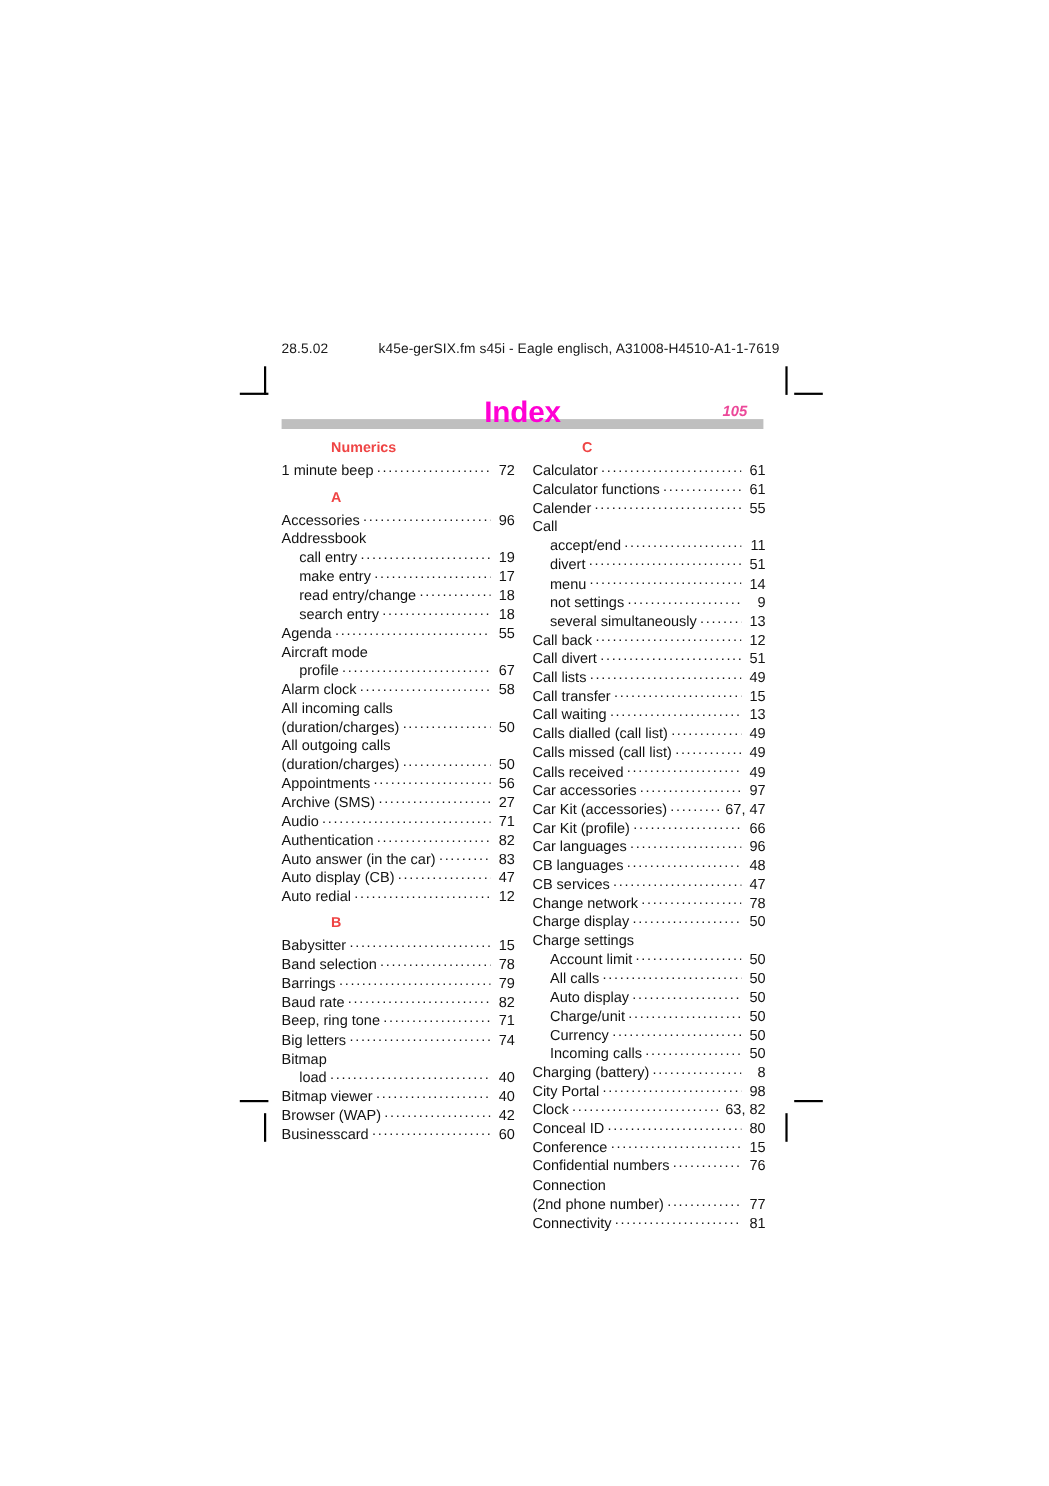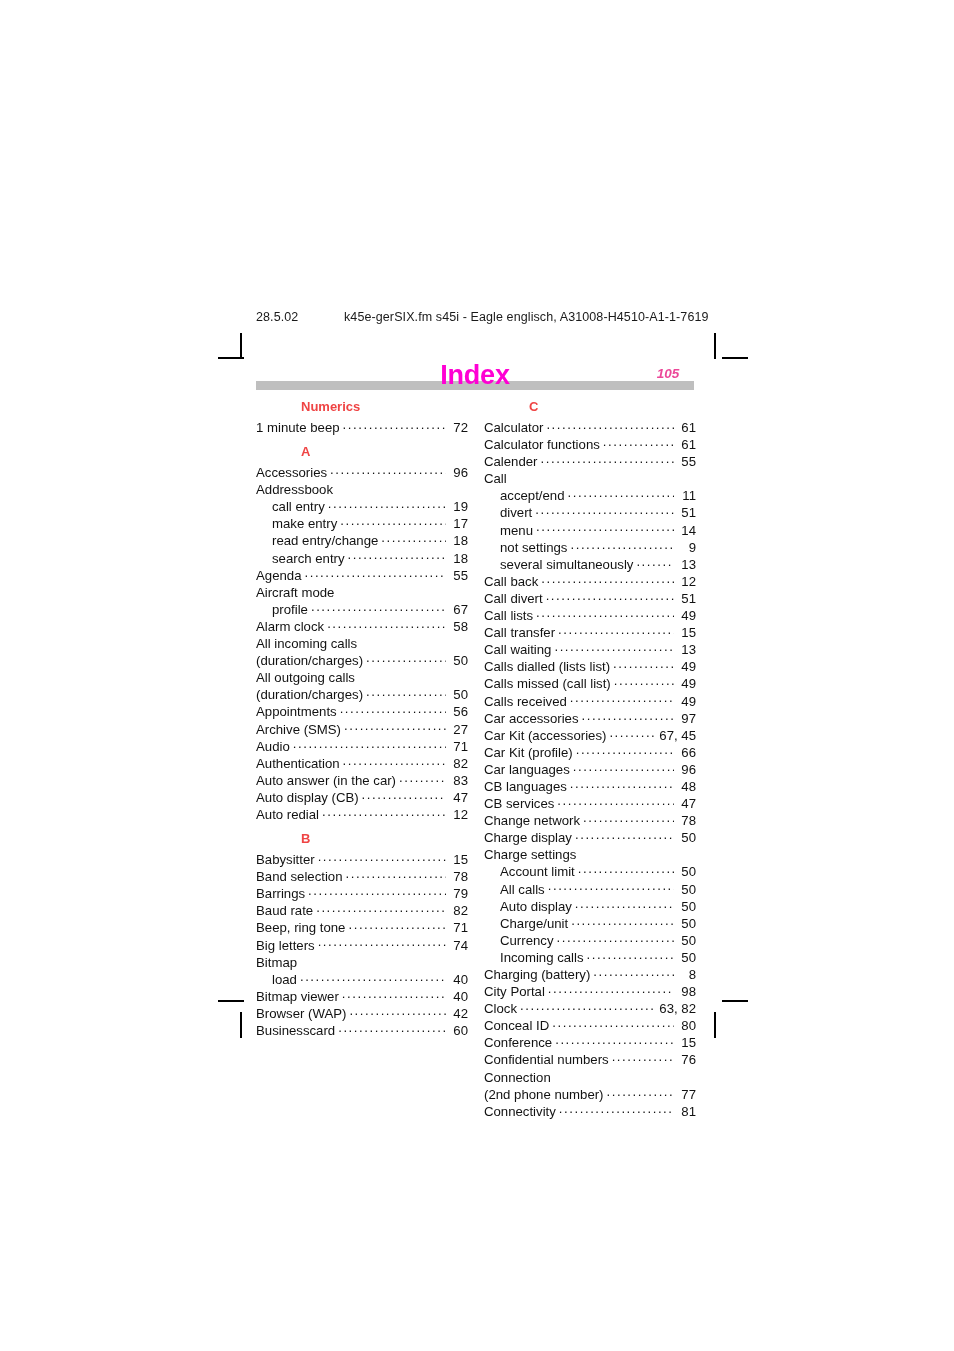--- a/index.html
+++ b/index.html
@@ -403,21 +403,21 @@
           <span class="e-label">Call transfer</span>
           <span class="e-dots"></span>
           <span class="e-page">15</span>
         </div>
         <div class="entry">
           <span class="e-label">Call waiting</span>
           <span class="e-dots"></span>
           <span class="e-page">13</span>
         </div>
         <div class="entry">
-          <span class="e-label">Calls dialled (lists list)</span>
+          <span class="e-label">Calls dialled (call list)</span>
           <span class="e-dots"></span>
           <span class="e-page">49</span>
         </div>
         <div class="entry">
           <span class="e-label">Calls missed (call list)</span>
           <span class="e-dots"></span>
           <span class="e-page">49</span>
         </div>
         <div class="entry">
           <span class="e-label">Calls received</span>
@@ -425,21 +425,21 @@
           <span class="e-page">49</span>
         </div>
         <div class="entry">
           <span class="e-label">Car accessories</span>
           <span class="e-dots"></span>
           <span class="e-page">97</span>
         </div>
         <div class="entry">
           <span class="e-label">Car Kit (accessories)</span>
           <span class="e-dots"></span>
-          <span class="e-page">67, 45</span>
+          <span class="e-page">67, 47</span>
         </div>
         <div class="entry">
           <span class="e-label">Car Kit (profile)</span>
           <span class="e-dots"></span>
           <span class="e-page">66</span>
         </div>
         <div class="entry">
           <span class="e-label">Car languages</span>
           <span class="e-dots"></span>
           <span class="e-page">96</span>

